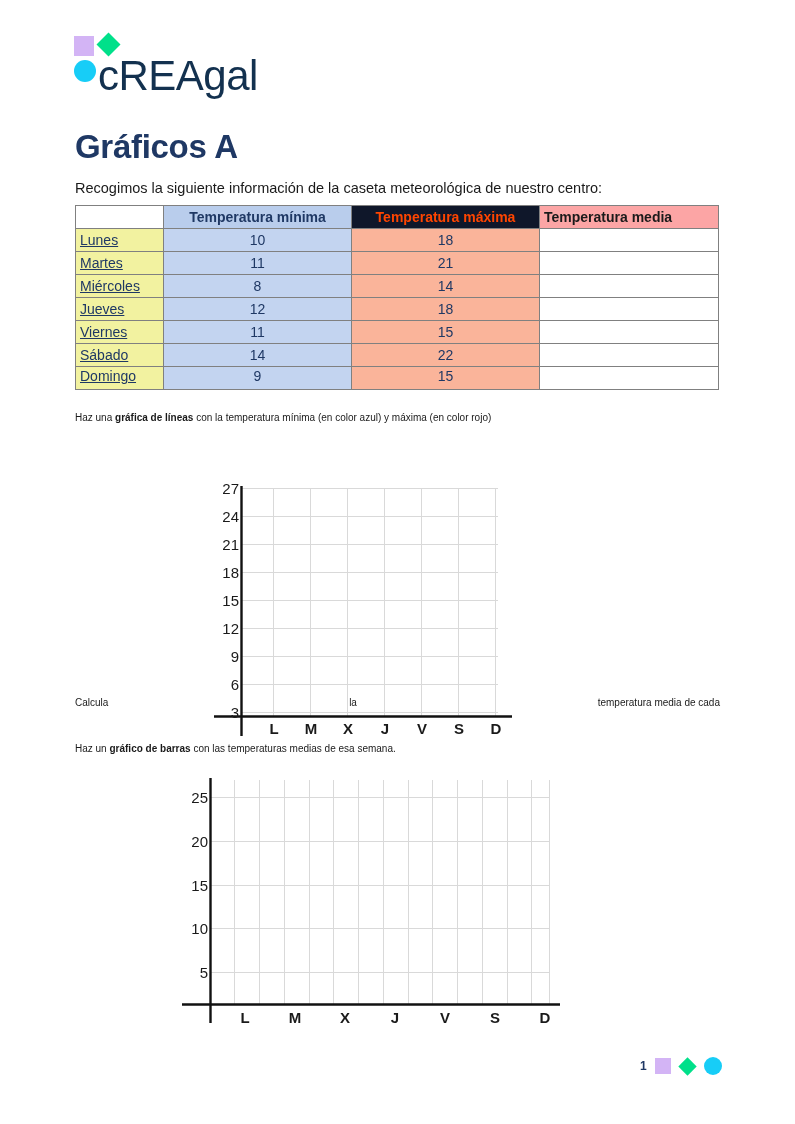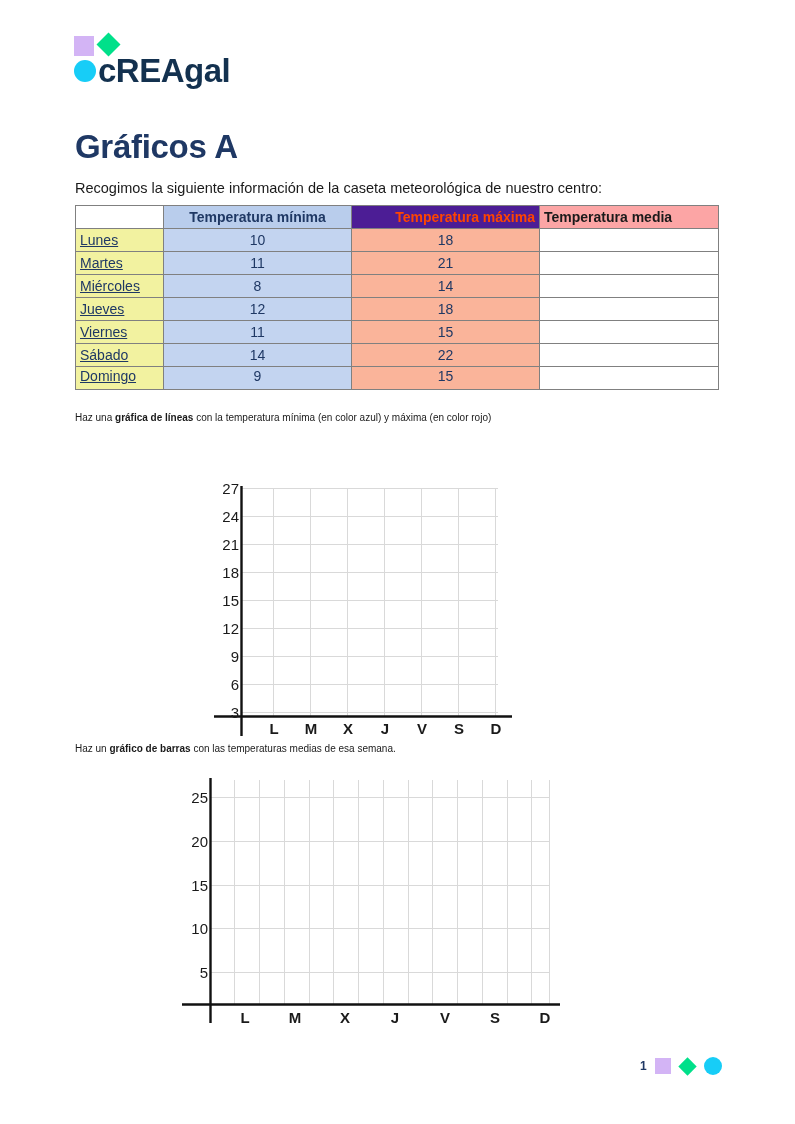--- a/index.html
+++ b/index.html
@@ -47,22 +47,22 @@
     top: 24px;
     width: 22px;
     height: 22px;
     border-radius: 50%;
     background: #17cdf7;
   }
   .logo-text {
     position: absolute;
     left: 24px;
     top: 16px;
-    font-size: 33px;
-    font-weight: bold;
+    font-size: 42px;
+    font-weight: normal;
     color: #13314f;
     letter-spacing: -0.5px;
     white-space: nowrap;
     text-align: right;
   }
 
   
   .page-title {
     position: absolute;
     left: 75px;
@@ -107,24 +107,24 @@
 
   .th-blank { background: #ffffff; }
   .th-min {
     background: #b9cdec;
     color: #1f3864;
     font-weight: bold;
     text-align: center;
     font-size: 14.5px;
   }
   .th-max {
-    background: #4c1d95;
+    background: #0f172a;
     color: #ff4500;
     font-weight: bold;
-    text-align: right;
+    text-align: center;
     font-size: 14.5px;
   }
   .th-media {
     background: #fca5a5;
     color: #1a1a1a;
     font-weight: bold;
     text-align: left;
     font-size: 14.5px;
   }
   .td-day {
@@ -351,20 +351,25 @@
       <text x="148" y="256">X</text>
       <text x="185" y="256">J</text>
       <text x="222" y="256">V</text>
       <text x="259" y="256">S</text>
       <text x="296" y="256">D</text>
     </g>
   </svg>
 </div>
 
 <div class="instr instr-calcula">
+  <div class="just-line">
+    <span>Calcula</span>
+    <span>la</span>
+    <span>temperatura media de cada</span>
+  </div>
 </div>
 
 <div class="instr instr-barras">
   <span>Haz un </span><b>gráfico de barras</b><span> con las temperaturas medias de esa semana.</span>
 </div>
 
 <div class="chart chart2">
   <svg width="420" height="265" viewBox="0 0 420 265">
     <g stroke="#d9d9d9" stroke-width="1">
 

